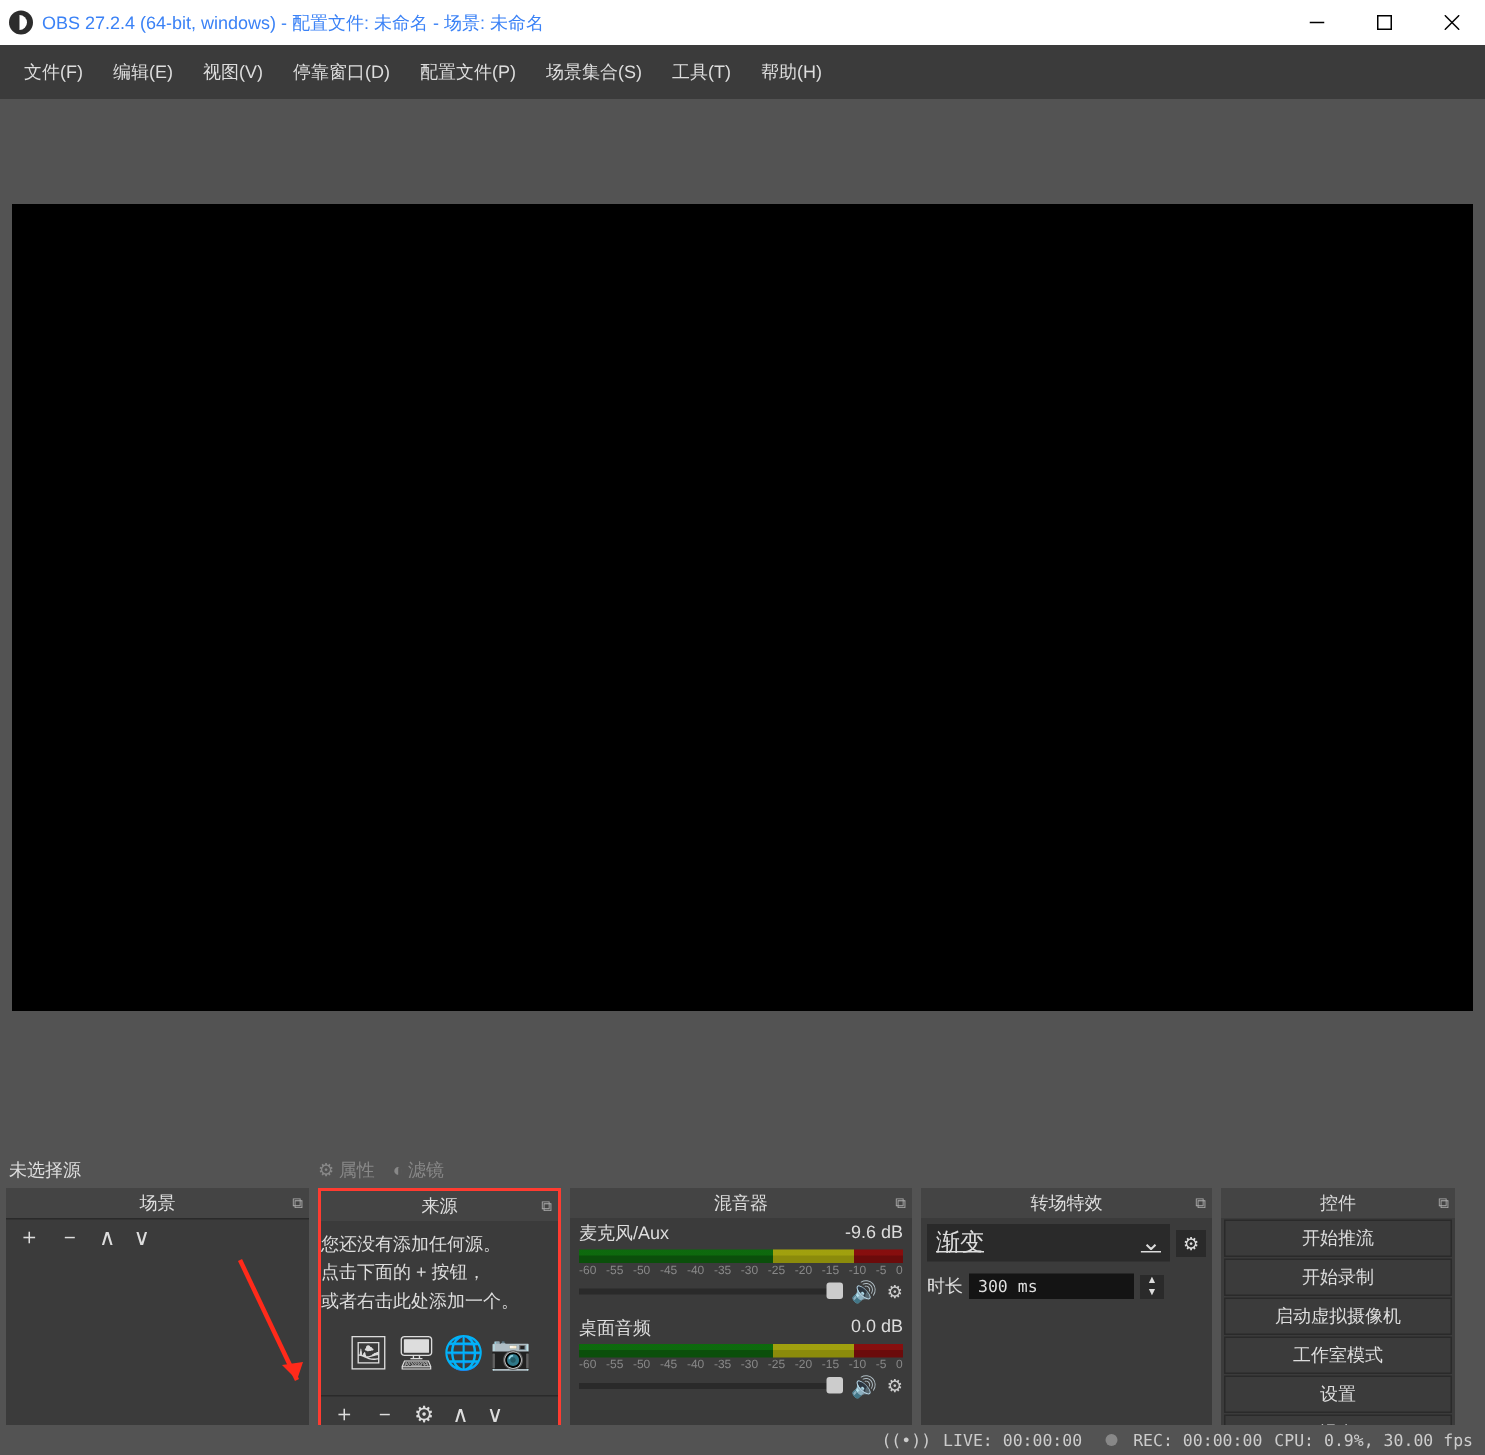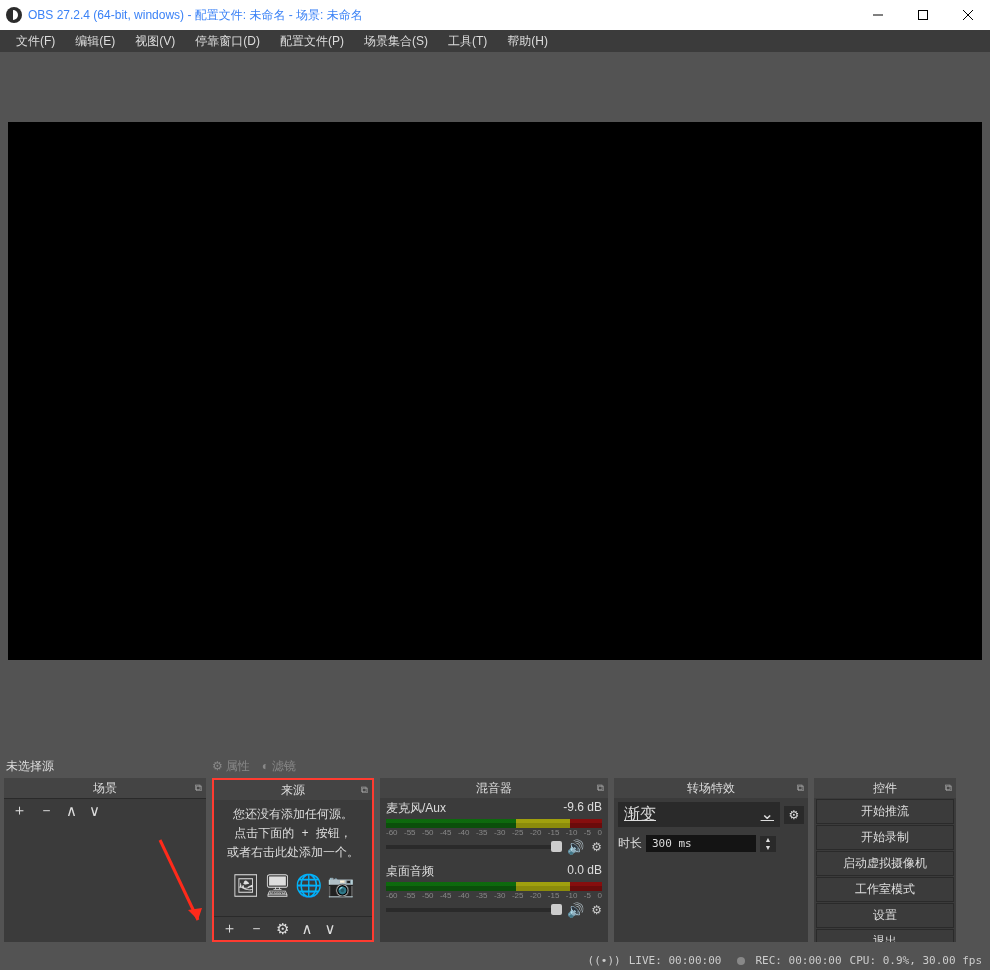--- a/index.html
+++ b/index.html
@@ -39,21 +39,21 @@
 .titlebar .title { flex: 1; }
 .win-btns { display: flex; }
 .win-btn {
   width: 45px; height: 30px;
   display: flex; align-items: center; justify-content: center;
   font-size: 11px;
   color: #000;
 }
 .menubar {
   background: #3b3b3b;
-  height: 22px;
+  height: 36px;
   display: flex;
   align-items: center;
   padding-left: 6px;
 }
 .menu-item {
   padding: 0 10px;
   font-size: 12px;
   color: #ddd;
 }
 .preview-area {
@@ -87,21 +87,21 @@
 .dock {
   background: #3b3b3b;
   display: flex;
   flex-direction: column;
   height: 164px;
 }
 .dock-scenes { width: 202px;}
 .dock-sources { width: 162px; border: 2px solid #ff3b30; }
 .dock-mixer { width: 228px; }
 .dock-trans { width: 194px; }
-.dock-controls { width: 142px; }
+.dock-controls { width: 156px; }
 .dock-header {
   background: #444;
   height: 20px;
   display: flex;
   align-items: center;
   justify-content: center;
   font-size: 12px;
   position: relative;
 }
 .dock-header .pop {
@@ -124,25 +124,24 @@
   display: flex;
   align-items: center;
   justify-content: flex-start;
   gap: 12px;
   padding-left: 8px;
   font-size: 15px;
   color: #ddd;
   border-top: 1px solid #2a2a2a;
 }
 .sources-help {
-  text-align: center;
+  text-align: left;
   font-size: 12px;
   padding-top: 6px;
   line-height: 1.6;
-  font-family: Liberation Mono, monospace;
 }
 .src-icons {
   display: flex;
   justify-content: center;
   gap: 4px;
   margin-top: 6px;
   font-size: 22px;
 }
 .mixer-ch {
   padding: 2px 6px 0 6px;

